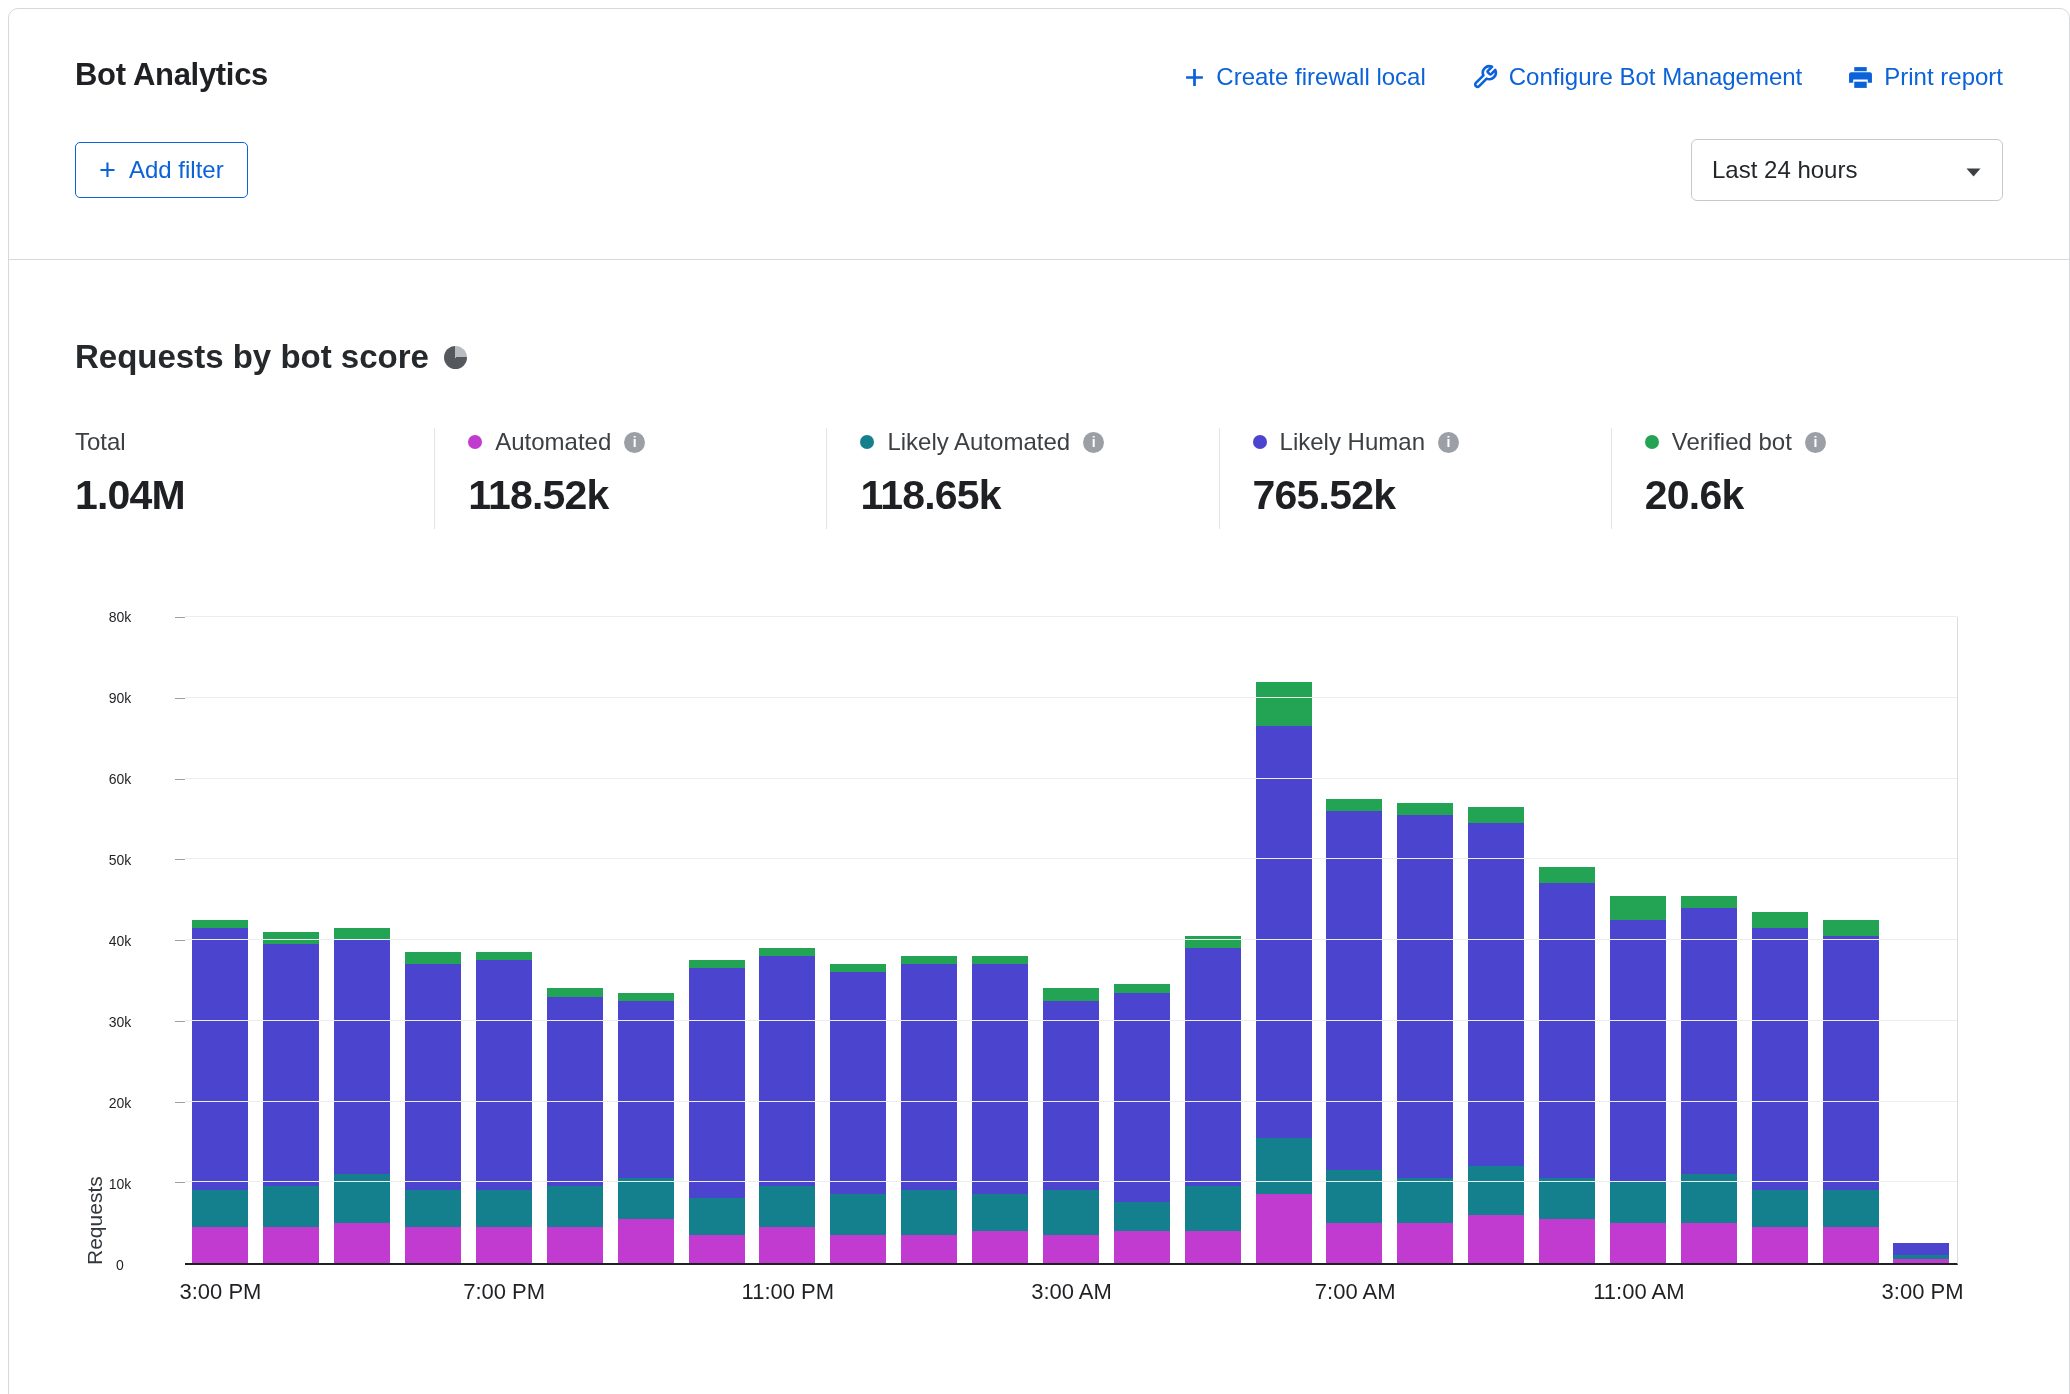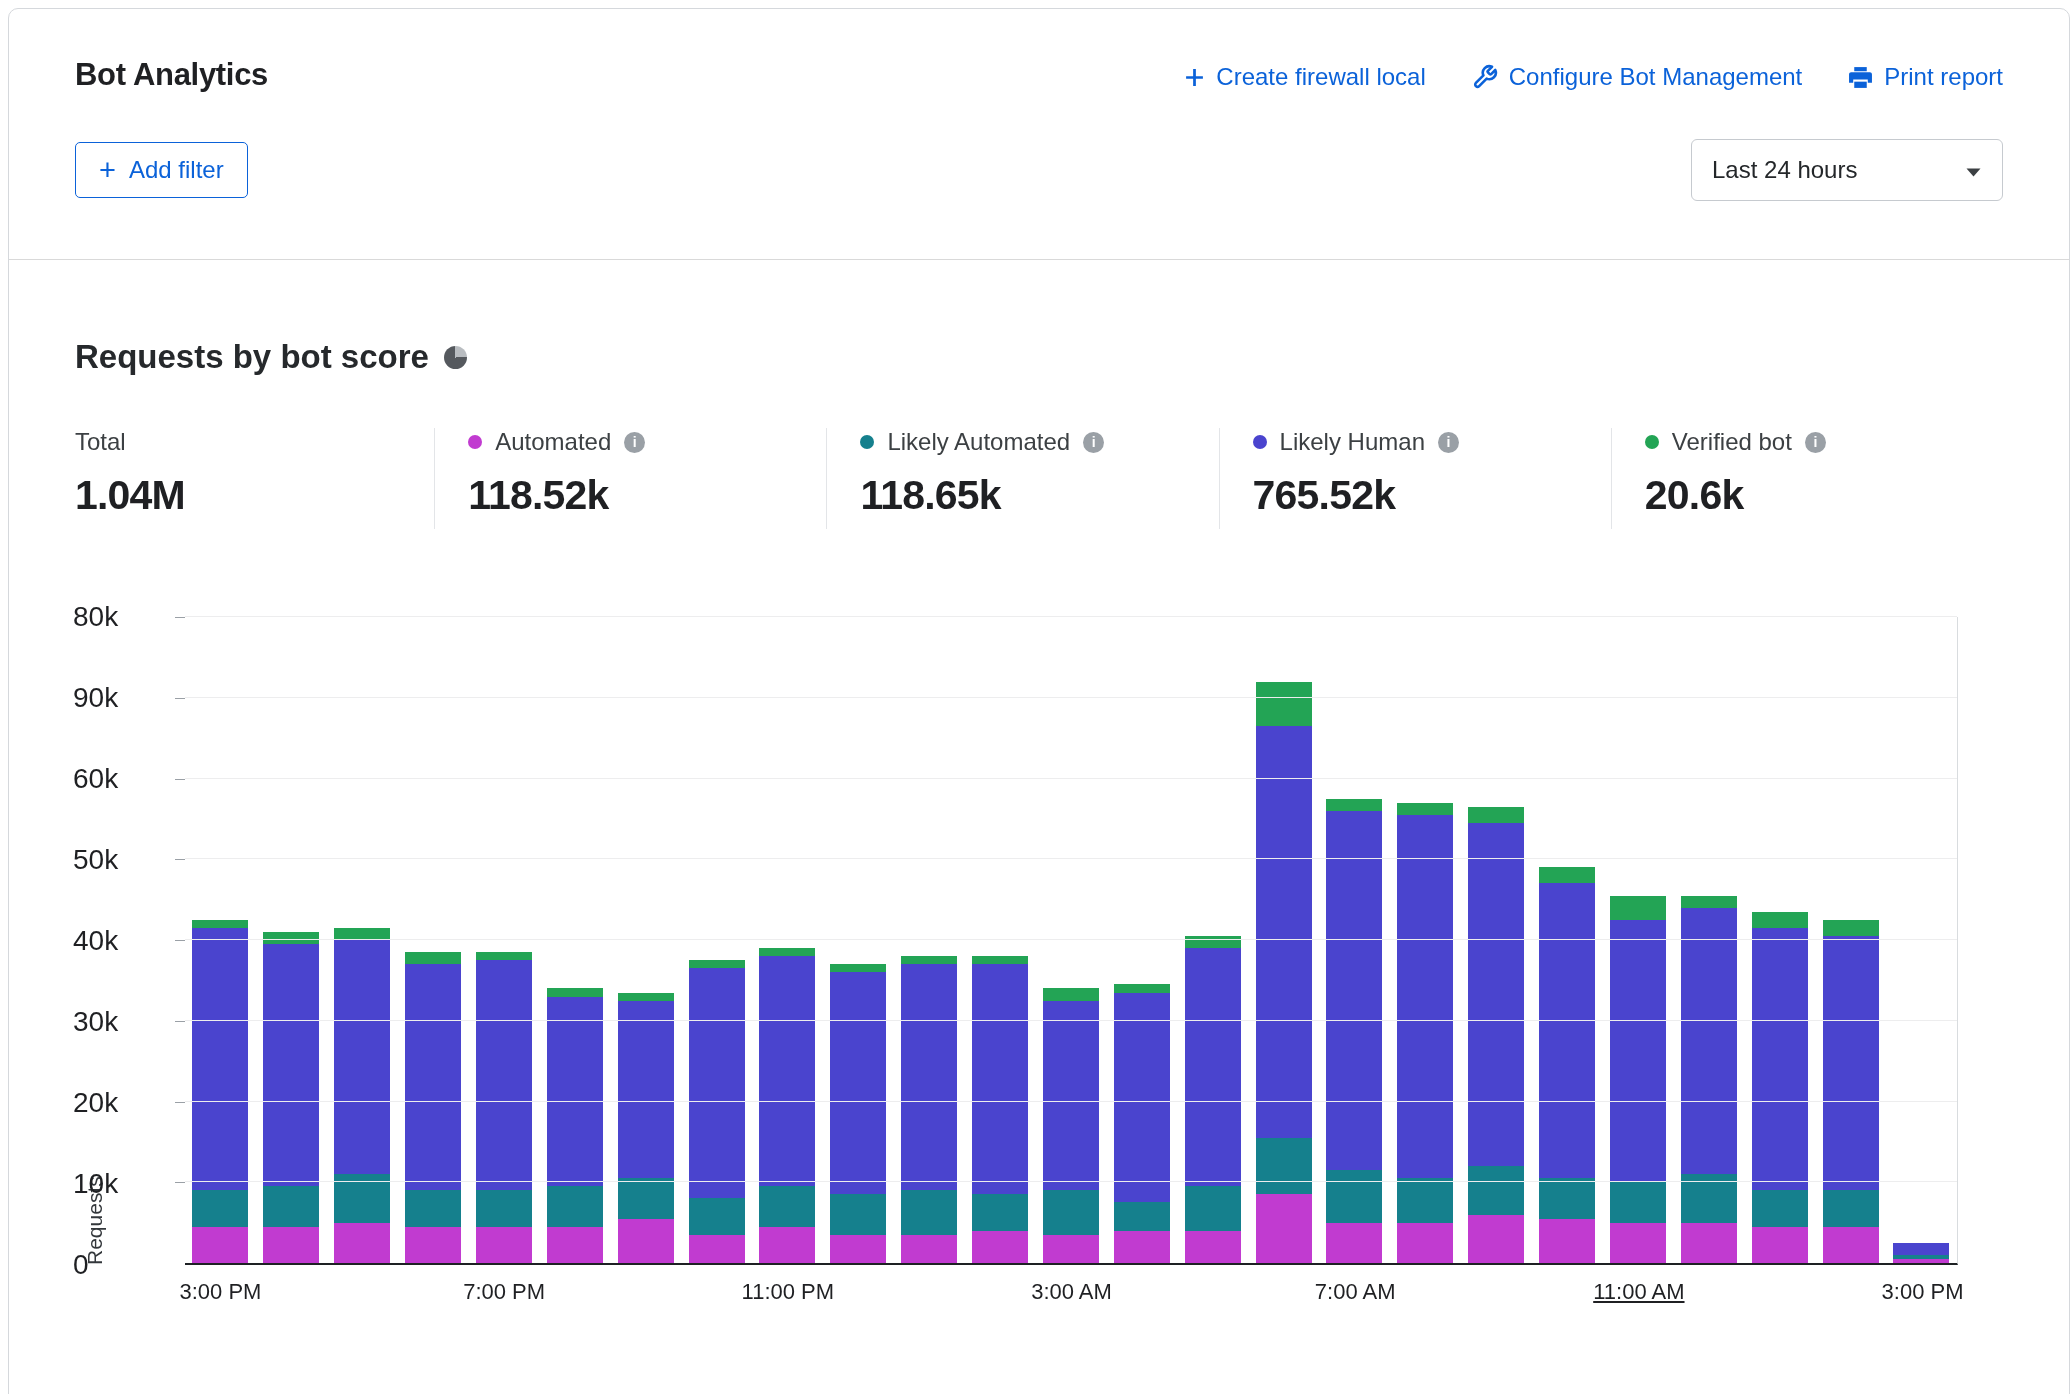--- a/index.html
+++ b/index.html
@@ -51,21 +51,21 @@
     font-style:normal; flex:none; cursor:pointer;
   }
   .stat-value { margin-top:16px; font-size:41px; font-weight:700; color:#1f2023; letter-spacing:-0.8px; }
   
   .chart-wrap { position:relative; margin-top:88px; padding-left:110px; }
   .y-axis-title {
     position:absolute; left:8px; top:0; height:648px; display:flex; align-items:center;
     writing-mode:vertical-rl; transform:rotate(180deg); font-size:21px; color:#33373b;
   }
   .y-labels { position:absolute; left:0; top:0; width:96px; height:648px; }
-  .y-tick-label { position:absolute; right:28px; font-size:28px; color:#1f2023; line-height:24px; text-align:left; width:70px; }
+  .y-tick-label { position:absolute; right:16px; font-size:14px; color:#1f2023; line-height:24px; text-align:center; width:70px; }
   .plot-area {
     position:relative; width:1773px; height:648px;
     border-bottom:2px solid #1e2124; border-right:1px solid #d9dcdf;
   }
   .gridline { position:absolute; left:0; right:0; height:1px; background:#ededee; }
   .y-tick-mark { position:absolute; left:-10px; width:10px; height:1px; background:#9aa0a6; }
   .bars { position:absolute; left:0; top:0; width:100%; height:100%; display:flex; align-items:flex-end; }
   .bar-slot { flex:1; height:100%; display:flex; align-items:flex-end; justify-content:center; }
   .bar { width:56px; height:100%; display:flex; flex-direction:column-reverse; }
   .bar-seg { width:100%; flex:none; }
@@ -402,19 +402,19 @@
           <div class="y-tick-mark" style="bottom: calc(87.5% - 1px);"></div>
           <div class="gridline" style="bottom: 100%;"></div>
           <div class="y-tick-mark" style="bottom: calc(100% - 1px);"></div>
         </div>
       <div class="x-labels">
           <div class="x-tick-label" style="left: 2%;">3:00 PM</div>
           <div class="x-tick-label" style="left: 18%;">7:00 PM</div>
           <div class="x-tick-label" style="left: 34%;">11:00 PM</div>
           <div class="x-tick-label" style="left: 50%;">3:00 AM</div>
           <div class="x-tick-label" style="left: 66%;">7:00 AM</div>
-          <div class="x-tick-label" style="left: 82%; text-decoration: underline;">11:00 AM</div>
+          <div class="x-tick-label" style="left: 82%;">11:00 AM</div>
           <div class="x-tick-label" style="left: 98%;">3:00 PM</div>
         </div>
     </div>
   </div>
 
 </div>
 
 </body></html>

